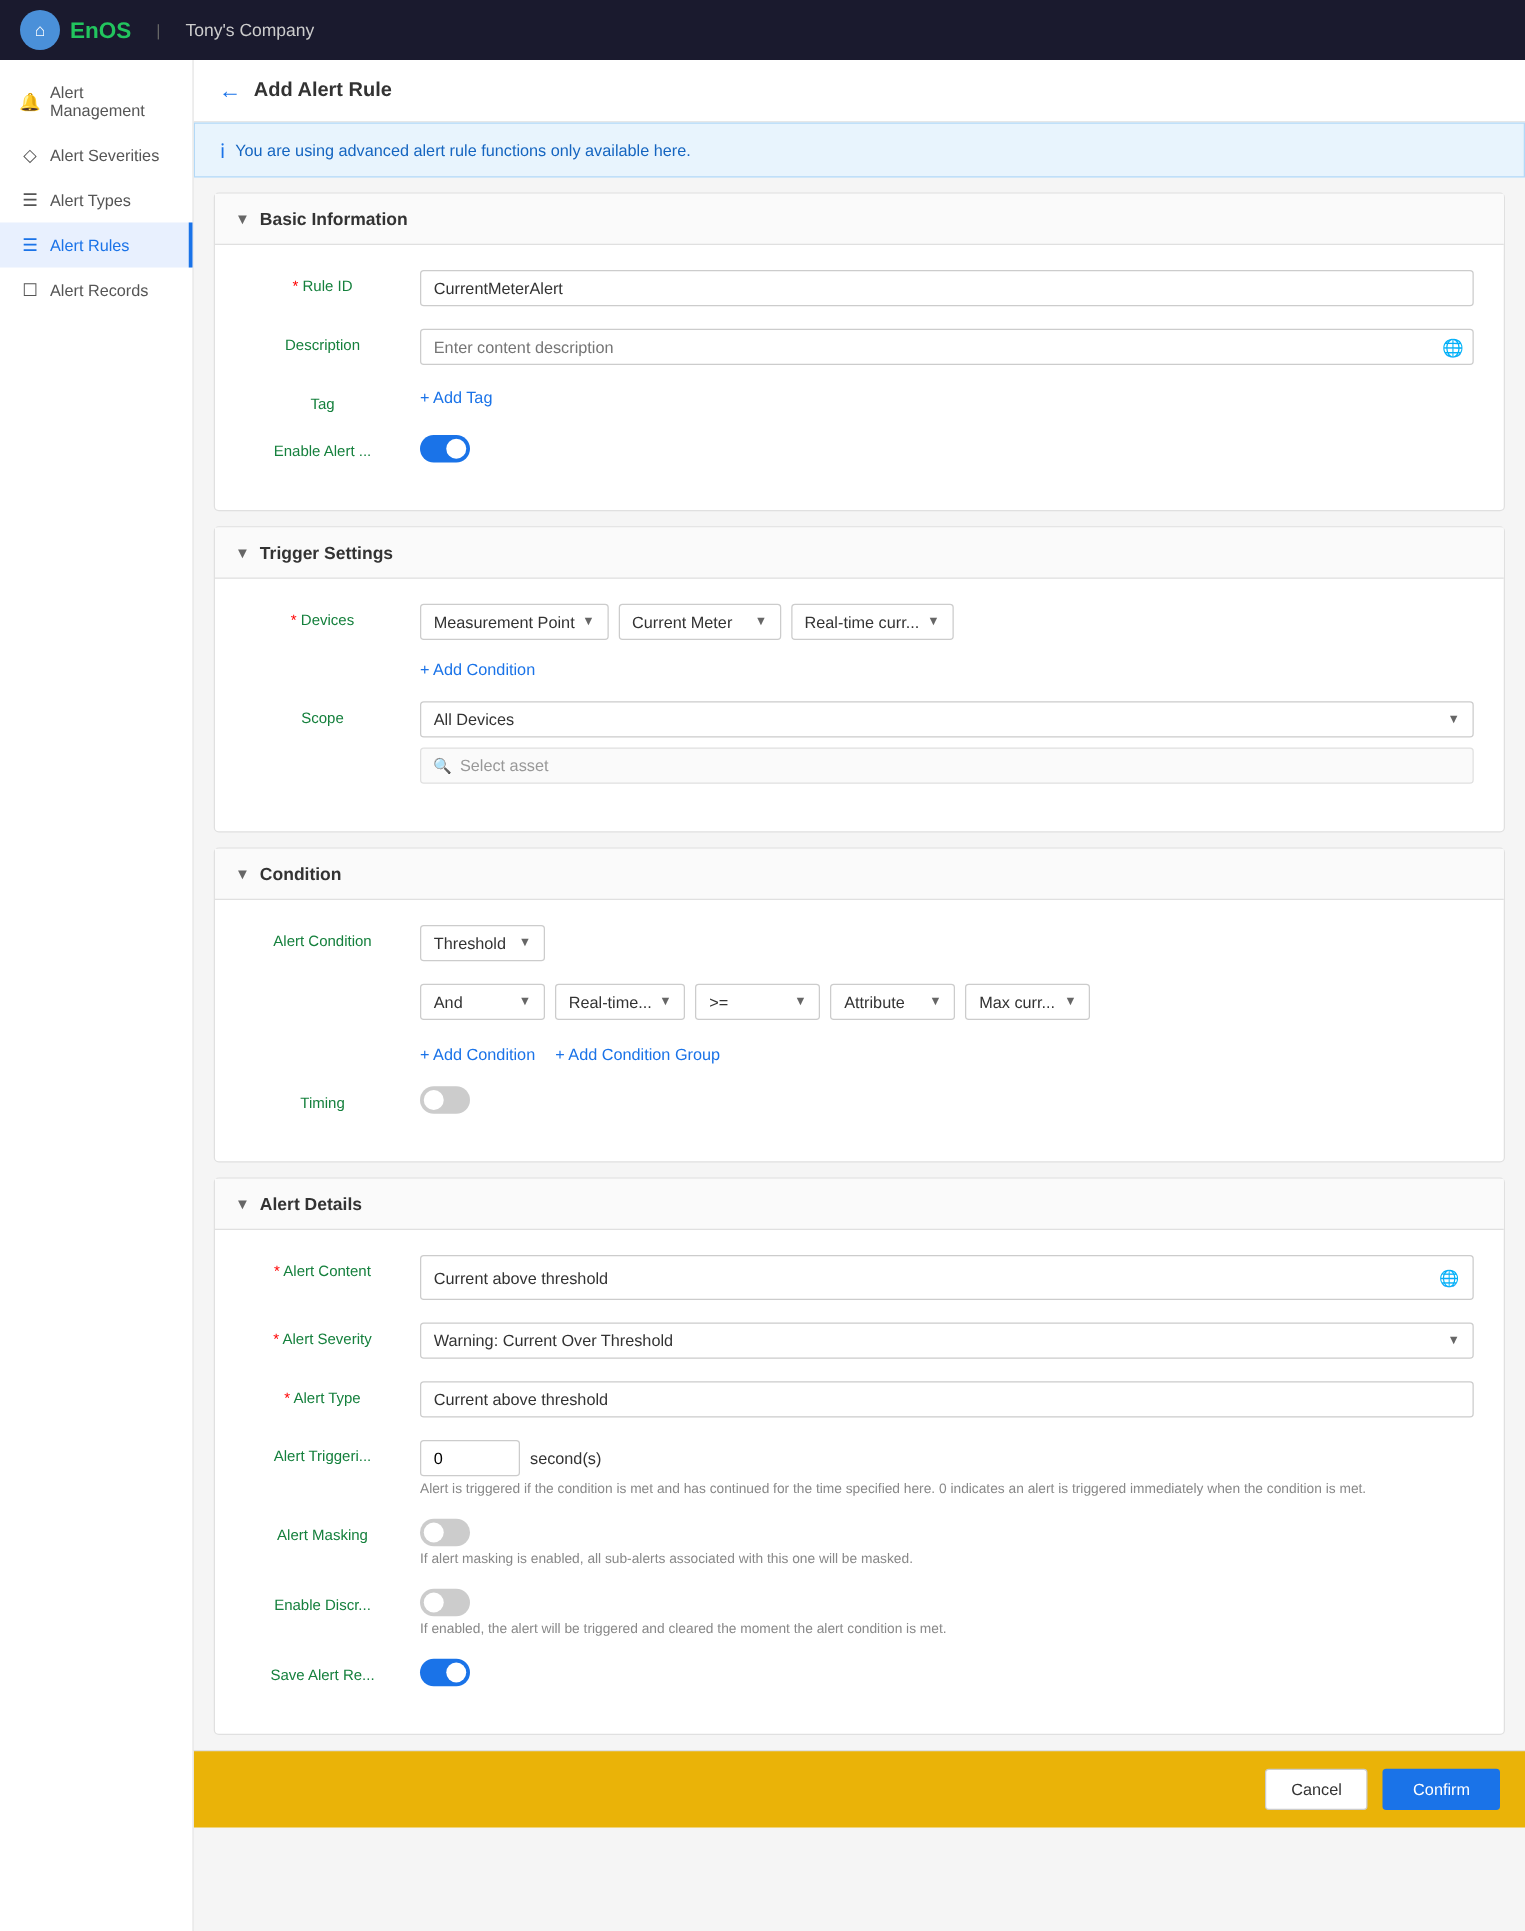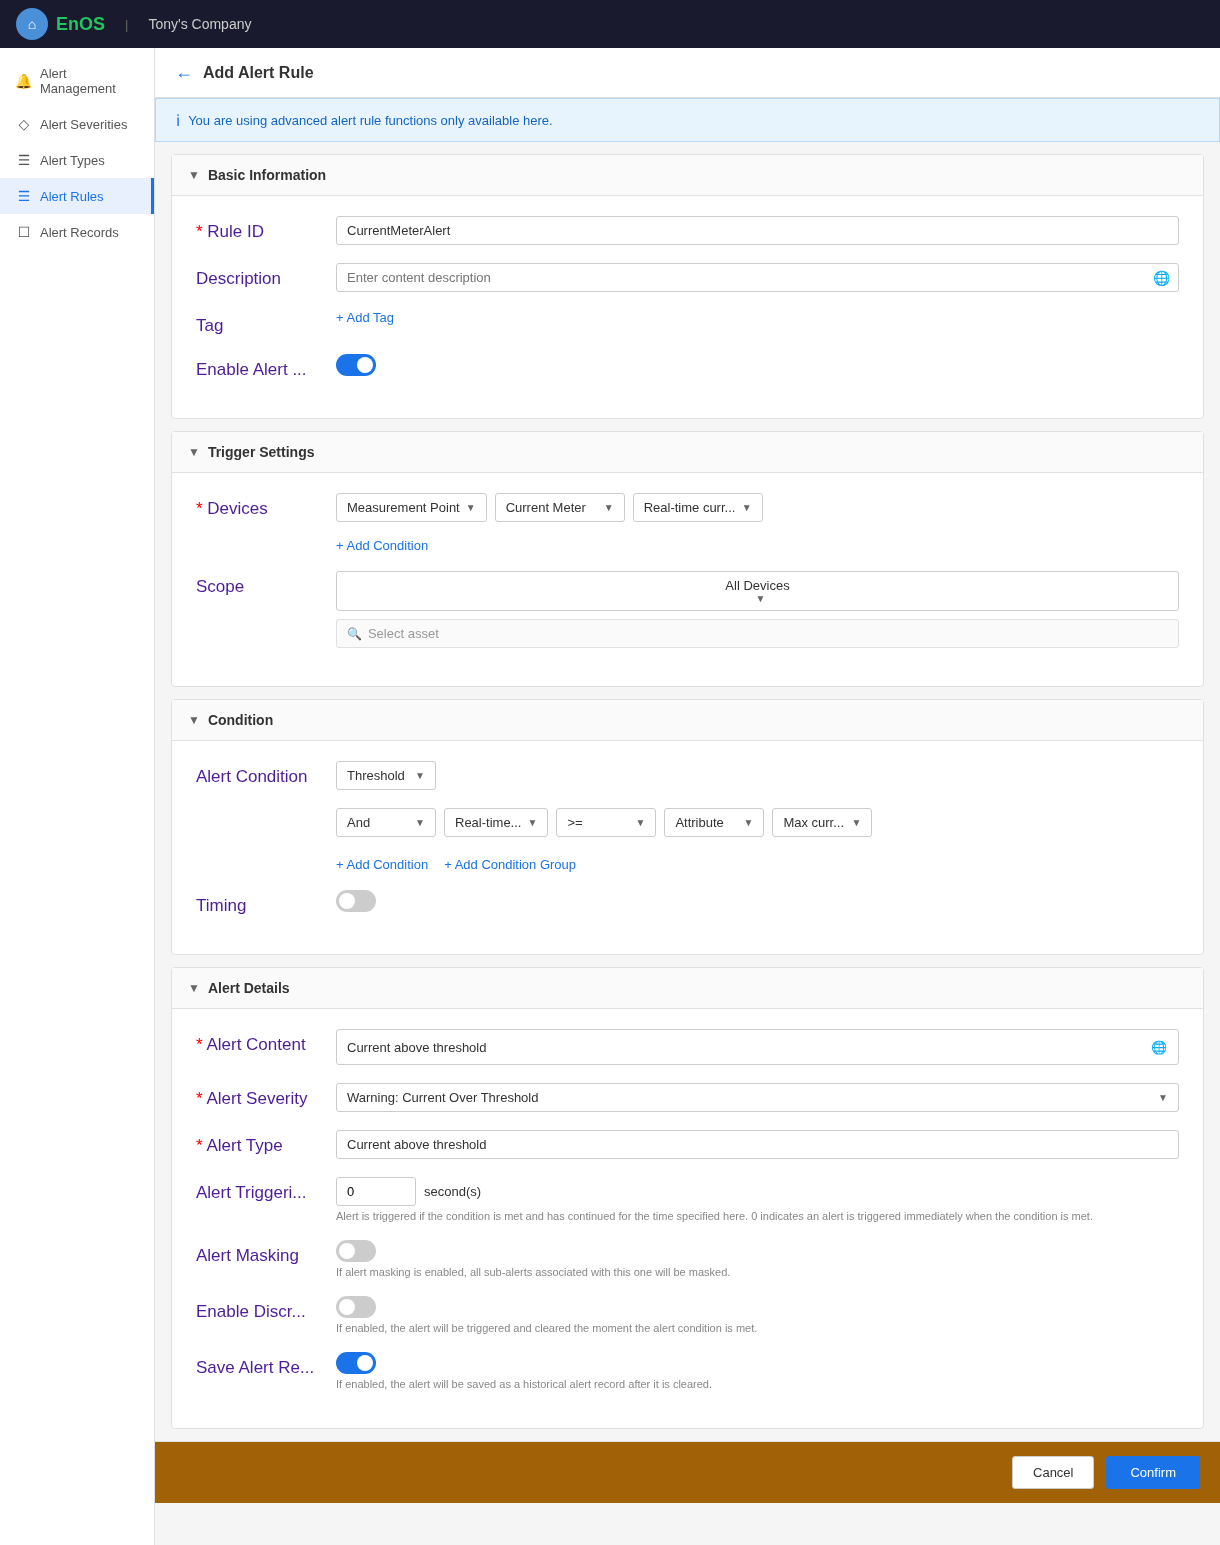--- a/index.html
+++ b/index.html
@@ -35,21 +35,21 @@
     .info-icon { color: #1a73e8; font-size: 16px; }
 
     
     .section { background: #fff; margin: 12px 16px; border: 1px solid #e0e0e0; border-radius: 4px; }
     .section-header { display: flex; align-items: center; gap: 8px; padding: 12px 16px; background: #fafafa; border-bottom: 1px solid #e0e0e0; cursor: pointer; font-size: 14px; font-weight: 600; color: #333; }
     .section-chevron { font-size: 12px; color: #666; }
     .section-body { padding: 20px 24px; }
 
     
     .form-row { display: flex; align-items: flex-start; margin-bottom: 18px; }
-    .form-label { width: 140px; flex-shrink: 0; color: #4c1d95; font-size: 17px; padding-top: 6px; text-align: left; padding-right: 16px; }
+    .form-label { width: 140px; flex-shrink: 0; color: #15803d; font-size: 12px; padding-top: 6px; text-align: center; padding-right: 16px; }
     .form-label.required::before { content: '* '; color: red; }
     .form-control { flex: 1; }
     .input-text { width: 100%; padding: 6px 10px; border: 1px solid #ccc; border-radius: 3px; font-size: 13px; color: #333; background: #fff; }
     .input-with-icon { position: relative; }
     .input-with-icon .globe-icon { position: absolute; right: 8px; top: 50%; transform: translateY(-50%); color: #999; font-size: 14px; }
 
     
     .toggle { position: relative; display: inline-block; width: 40px; height: 22px; }
     .toggle input { opacity: 0; width: 0; height: 0; }
     .toggle-slider { position: absolute; cursor: pointer; top: 0; left: 0; right: 0; bottom: 0; border-radius: 22px; transition: 0.3s; }
@@ -67,33 +67,33 @@
 
     
     .trigger-dropdowns { display: flex; align-items: flex-end; gap: 8px; flex-wrap: wrap; }
     .trigger-dropdowns .dropdown { min-width: 130px; }
 
     
     .add-condition-link { color: #1a73e8; cursor: pointer; font-size: 13px; display: inline-flex; align-items: center; gap: 4px; margin-top: 8px; }
 
     
     .scope-row { display: flex; flex-direction: column; gap: 8px; }
-    .scope-dropdown { min-width: 200px; flex-direction: column; }
+    .scope-dropdown { min-width: 200px; }
     .select-asset { display: flex; align-items: center; gap: 6px; padding: 6px 10px; border: 1px solid #e0e0e0; border-radius: 3px; background: #fafafa; color: #999; font-size: 13px; min-width: 200px; }
     .select-asset-icon { font-size: 12px; }
 
     
     .condition-row { display: flex; align-items: center; gap: 8px; flex-wrap: wrap; margin-bottom: 12px; }
     .condition-actions { display: flex; align-items: center; gap: 16px; }
 
     
     .alert-hint { font-size: 11px; color: #888; margin-top: 4px; }
 
     
-    .footer { display: flex; justify-content: flex-end; gap: 12px; padding: 14px 20px; background: #a16207; border-top: 1px solid #e0e0e0; position: sticky; bottom: 0; }
+    .footer { display: flex; justify-content: flex-end; gap: 12px; padding: 14px 20px; background: #eab308; border-top: 1px solid #e0e0e0; position: sticky; bottom: 0; }
     .btn-cancel { padding: 8px 20px; border: 1px solid #ccc; background: #fff; border-radius: 3px; cursor: pointer; font-size: 13px; color: #333; }
     .btn-confirm { padding: 8px 24px; border: none; background: #1a73e8; color: #fff; border-radius: 3px; cursor: pointer; font-size: 13px; font-weight: 500; }
 
     
     .input-area { width: 100%; padding: 8px 10px; border: 1px solid #ccc; border-radius: 3px; font-size: 13px; color: #333; background: #fff; min-height: 36px; display: flex; align-items: center; justify-content: space-between; }
 
     .alert-severity-dropdown { width: 100%; }
     .alert-type-input { width: 100%; }
     .trigger-time-row { display: flex; align-items: center; gap: 8px; }
     .trigger-time-input { width: 80px; padding: 6px 10px; border: 1px solid #ccc; border-radius: 3px; font-size: 13px; }
@@ -369,21 +369,20 @@
           </div>
         </div>
 
         <div class="form-row">
           <div class="form-label">Save Alert Re...</div>
           <div class="form-control">
             <label class="toggle">
               <input type="checkbox" checked="" style="">
               <span class="toggle-slider on"></span>
             </label>
-            <div class="alert-hint">If enabled, the alert will be saved as a historical alert record after it is cleared.</div>
           </div>
         </div>
 
       </div>
     </div>
 
     <div class="footer">
       <button class="btn-cancel">Cancel</button>
       <button class="btn-confirm">Confirm</button>
     </div>

